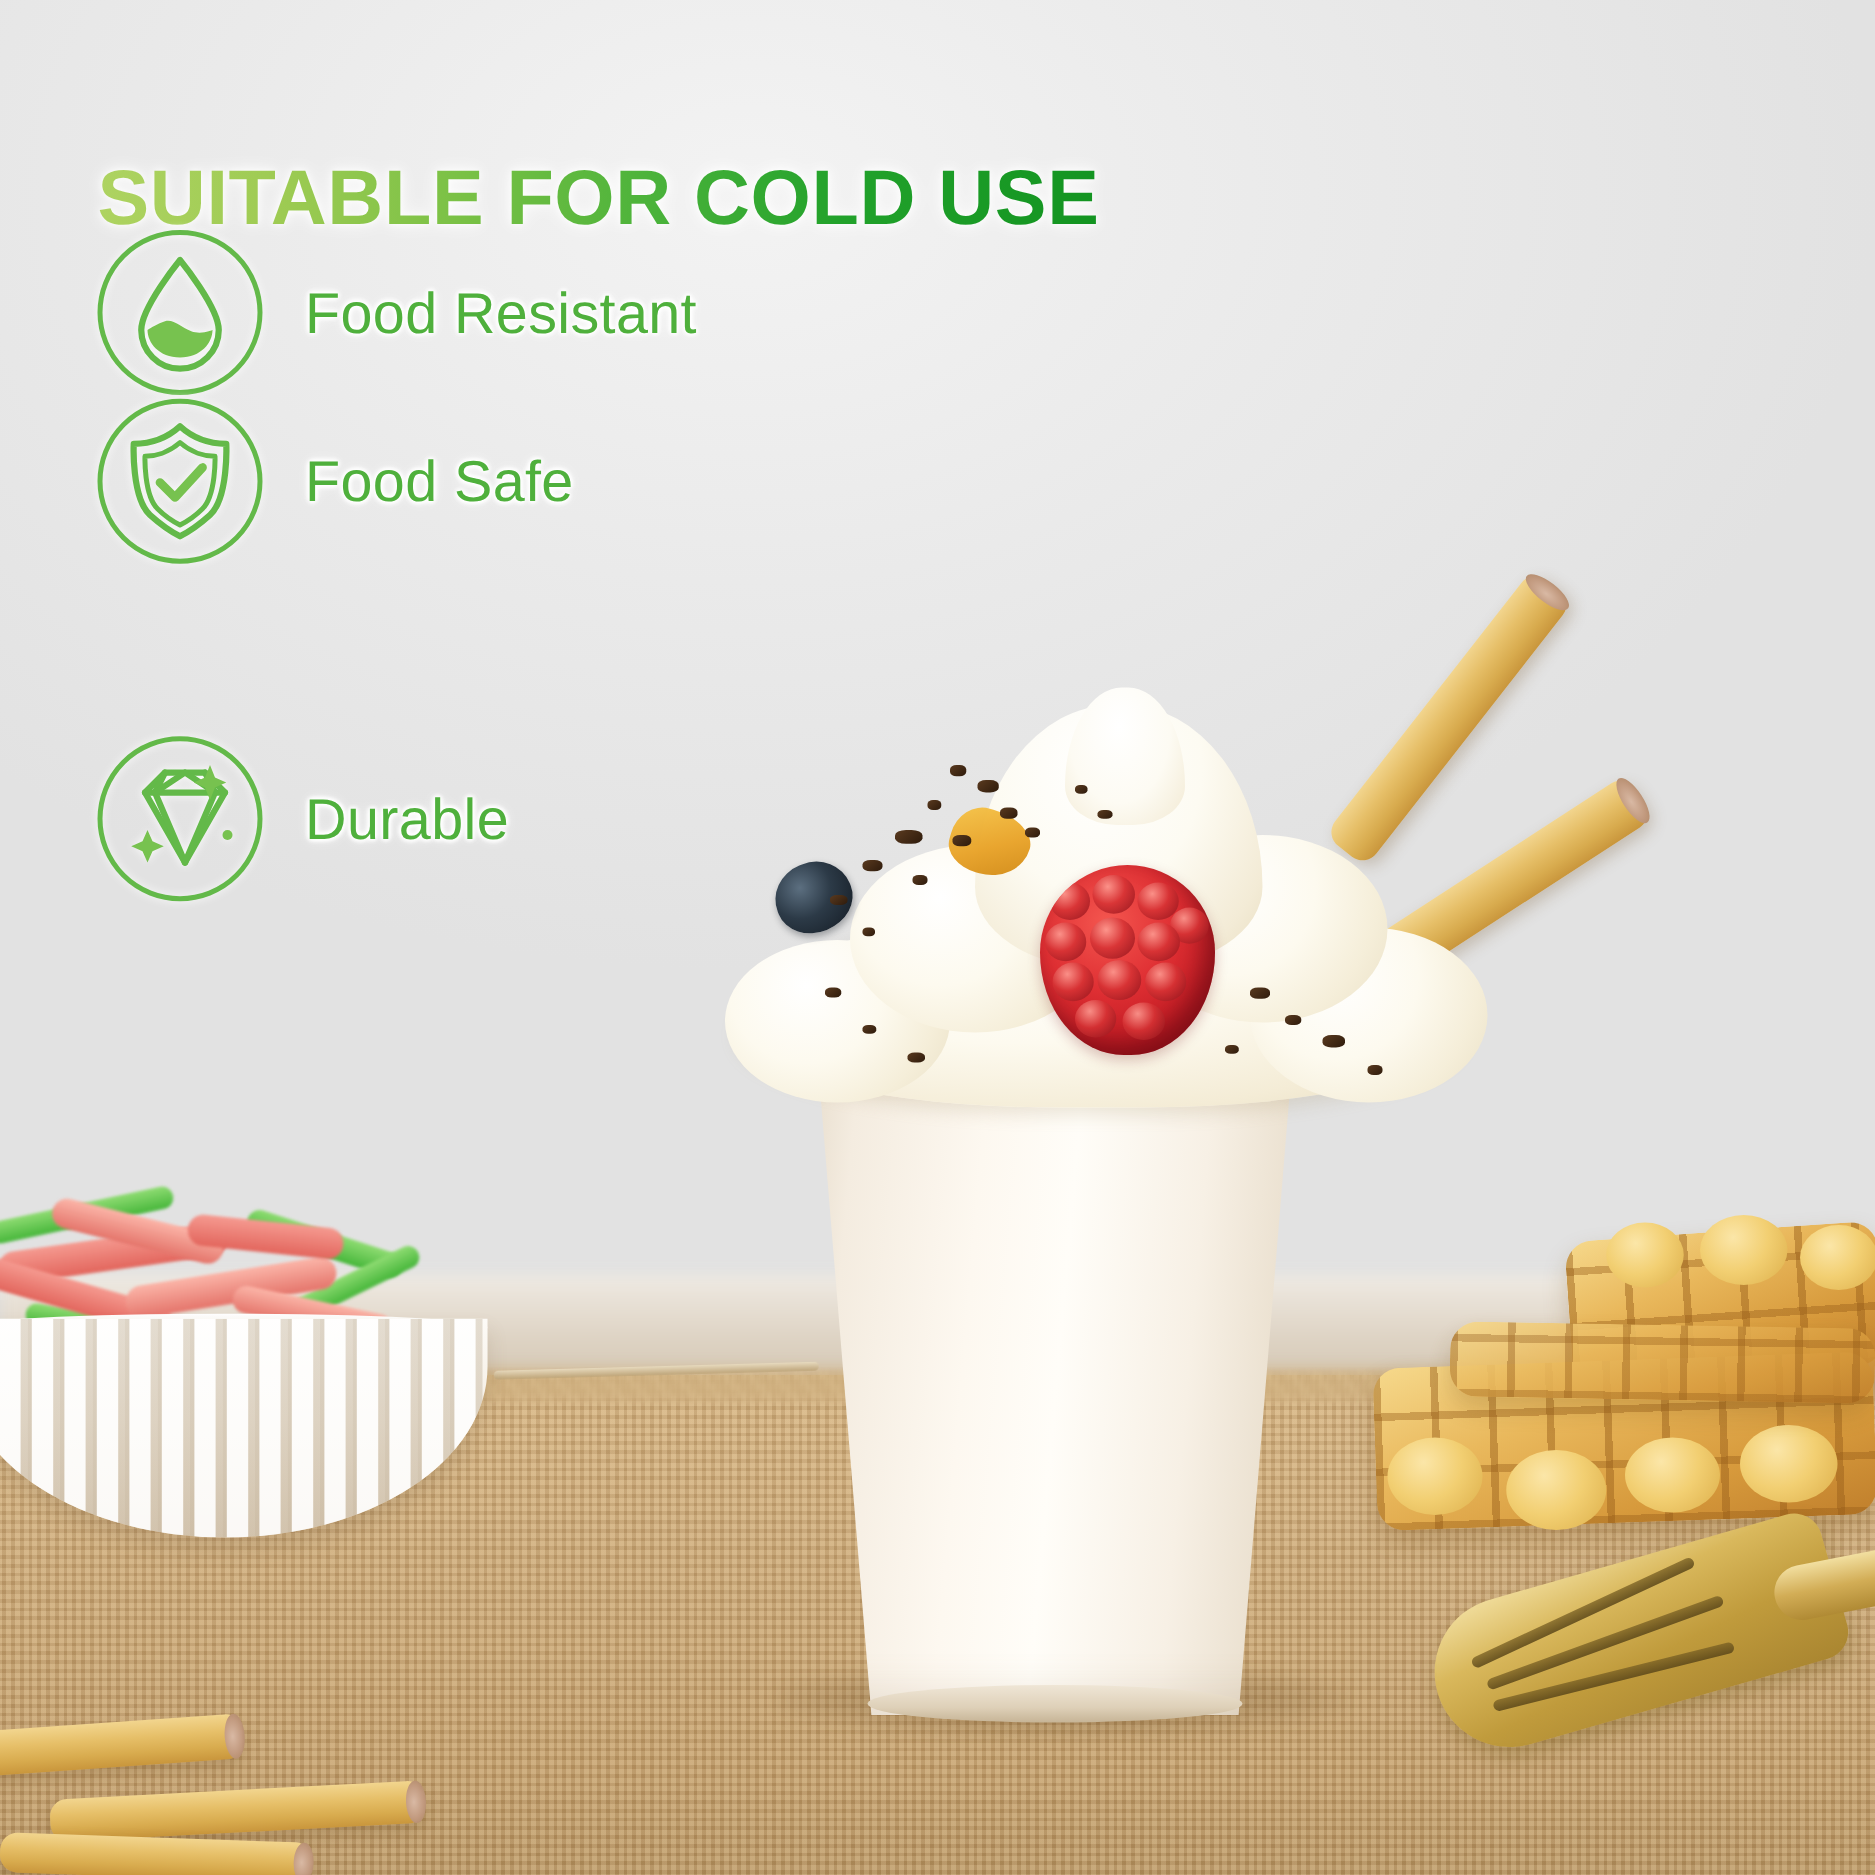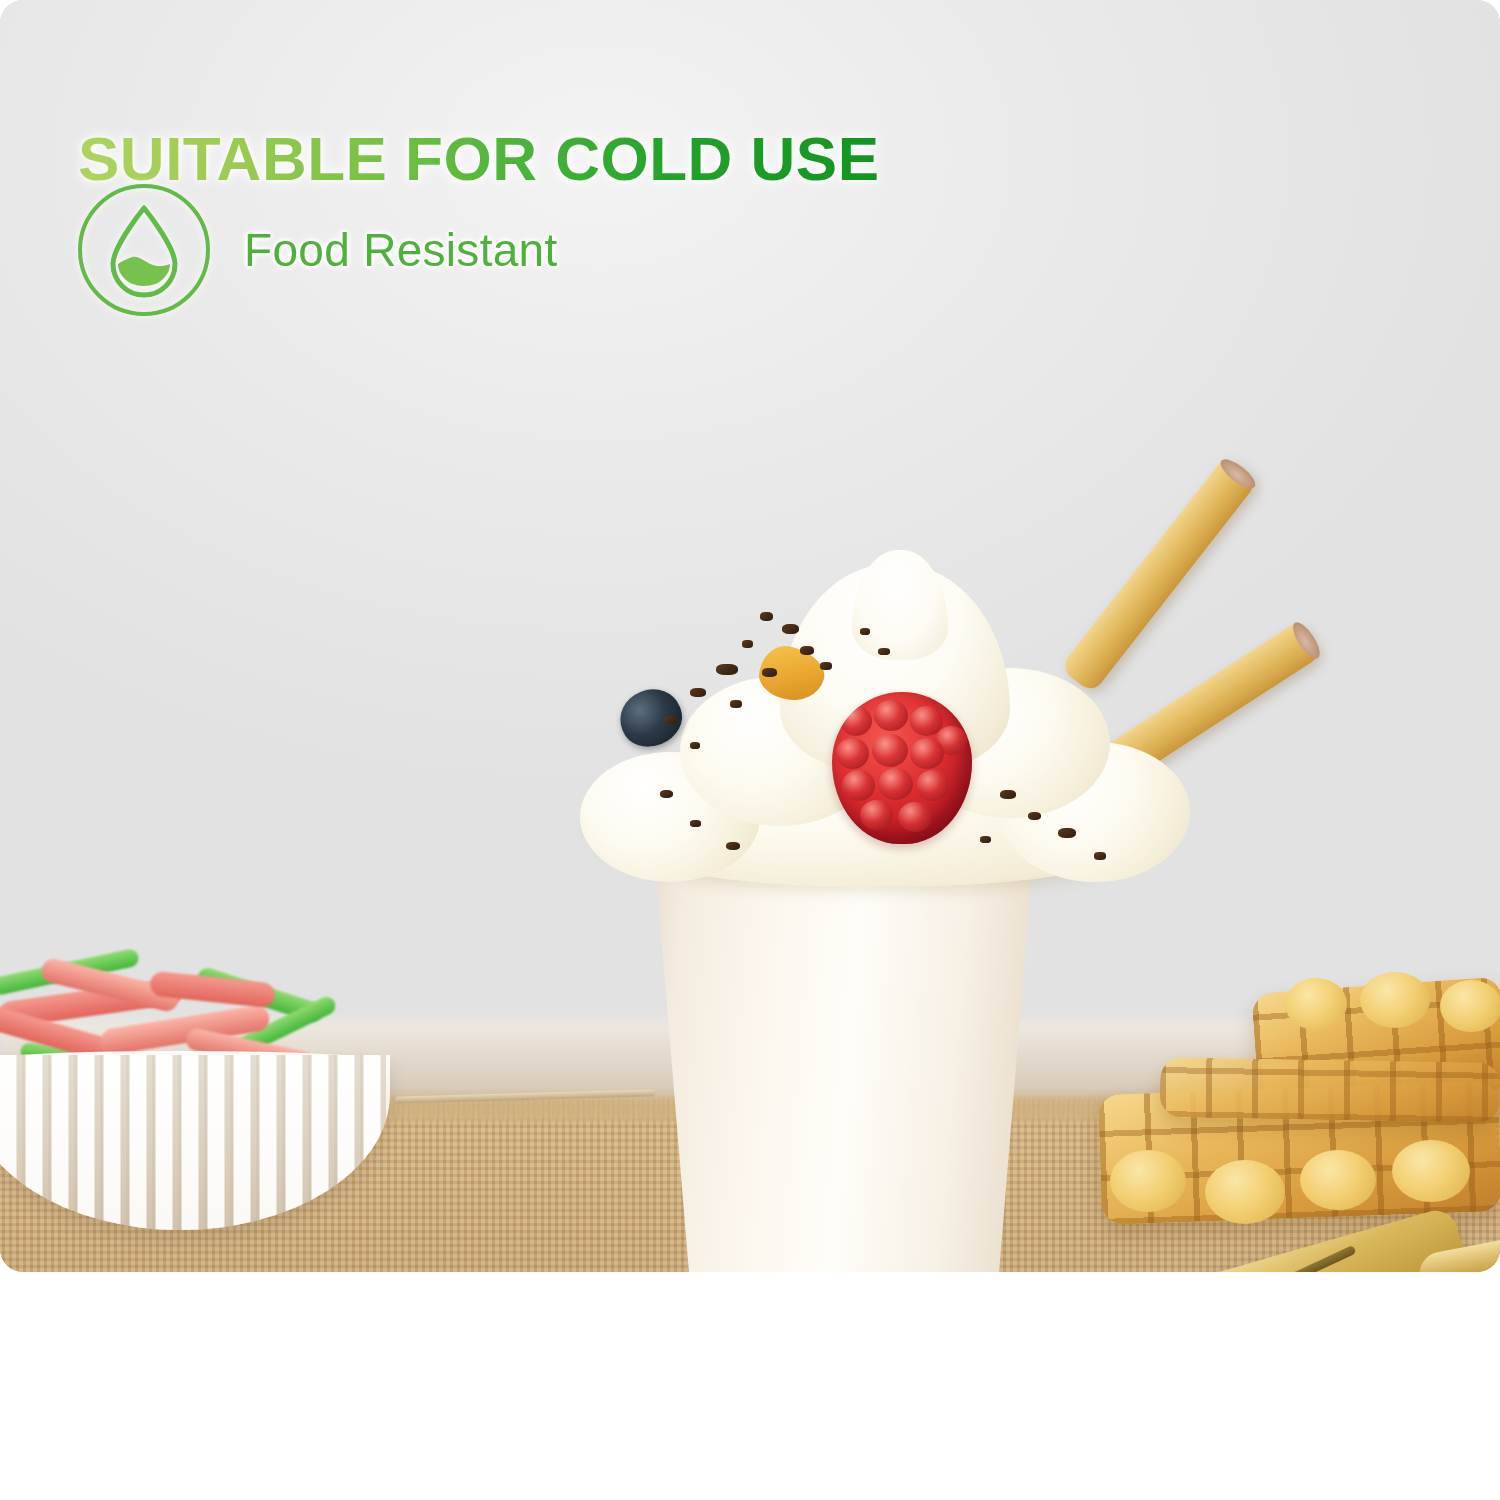--- a/index.html
+++ b/index.html
@@ -3,26 +3,25 @@
 <meta charset="utf-8">
 <style>
   html, body {
     margin: 0;
     padding: 0;
     background: #ffffff;
   }
   #stage {
     position: relative;
     width: 1500px;
-    height: 1272px;
+    height: 1500px;
     overflow: hidden;
     font-family: "Liberation Sans", sans-serif;
     background:
       radial-gradient(ellipse 1100px 800px at 46% 20%, #efefef 0%, #e8e8e8 45%, #e0e0e0 75%, #dcdcdc 100%);
-    border-radius: 23px;
   }
 
   
   .scene { position:absolute; inset:0; }
 
   
   .backdrop {
     position:absolute; left:0; top:0; width:1500px; height:1040px;
     background:
       radial-gradient(ellipse 900px 620px at 40% 15%, #f3f3f3 0%, #eaeaea 50%, #e2e2e2 100%);
@@ -417,19 +416,48 @@
     <div class="feature-row">
       <div class="icon-badge">
         <svg width="86" height="96" viewBox="0 0 86 96" fill="none">
           <path d="M43 6 C43 6 12 44 12 62 A31 31 0 0 0 74 62 C74 44 43 6 43 6 Z" stroke="#63b949" stroke-width="5" fill="none" stroke-linejoin="round"></path>
           <path d="M17 62 C17 72 26 84 43 84 C60 84 69 72 69 62 C69 62 60 66 52 63 C44 60 38 53 31 55 C25 57 20 60 17 62 Z" fill="#77c24f"></path>
         </svg>
       </div>
       <div class="feature-label">Food Resistant</div>
     </div>
 
-
     <div class="feature-row">
-    </div>
-
+      <div class="icon-badge">
+        <svg width="92" height="98" viewBox="0 0 92 98" fill="none">
+          <path d="M46 5 C34 16 20 19 9 19 C9 19 7 62 22 76 C32 85 40 90 46 93 C52 90 60 85 70 76 C85 62 83 19 83 19 C72 19 58 16 46 5 Z" stroke="#63b949" stroke-width="5" fill="none" stroke-linejoin="round"></path>
+          <path d="M46 18 C37 26 26 29 18 29 C18 29 17 60 28 71 C35 78 42 82 46 84 C50 82 57 78 64 71 C75 60 74 29 74 29 C66 29 55 26 46 18 Z" stroke="#63b949" stroke-width="4" fill="none" stroke-linejoin="round"></path>
+          <path d="M30 50 L42 62 L64 38" stroke="#77c24f" stroke-width="7" fill="none" stroke-linecap="round" stroke-linejoin="round"></path>
+        </svg>
+      </div>
+      <div class="feature-label">Food Safe</div>
+    </div>
+
+    <div class="feature-row">
+    </div>
+
+    <div class="feature-row">
+      <div class="icon-badge">
+        <svg width="96" height="94" viewBox="0 0 96 94" fill="none">
+          <g stroke="#63b949" stroke-width="5" fill="none" stroke-linejoin="round" stroke-linecap="round">
+            <path d="M20 26 L36 10 L68 10 L84 26 L52 82 Z"></path>
+            <path d="M20 26 L84 26"></path>
+            <path d="M36 10 L28 26 L52 82"></path>
+            <path d="M68 10 L76 26 L52 82"></path>
+            <path d="M28 26 L52 10 L76 26"></path>
+          </g>
+          <g fill="#77c24f">
+            <path d="M84 6 L88 16 L97 20 L88 24 L84 34 L80 24 L71 20 L80 16 Z" transform="translate(-12,-2)"></path>
+            <path d="M22 56 L26 65 L35 69 L26 73 L22 82 L18 73 L9 69 L18 65 Z"></path>
+            <circle cx="86" cy="60" r="4"></circle>
+          </g>
+        </svg>
+      </div>
+      <div class="feature-label">Durable</div>
+    </div>
 
   </div>
 </div>
 
 </body></html>

